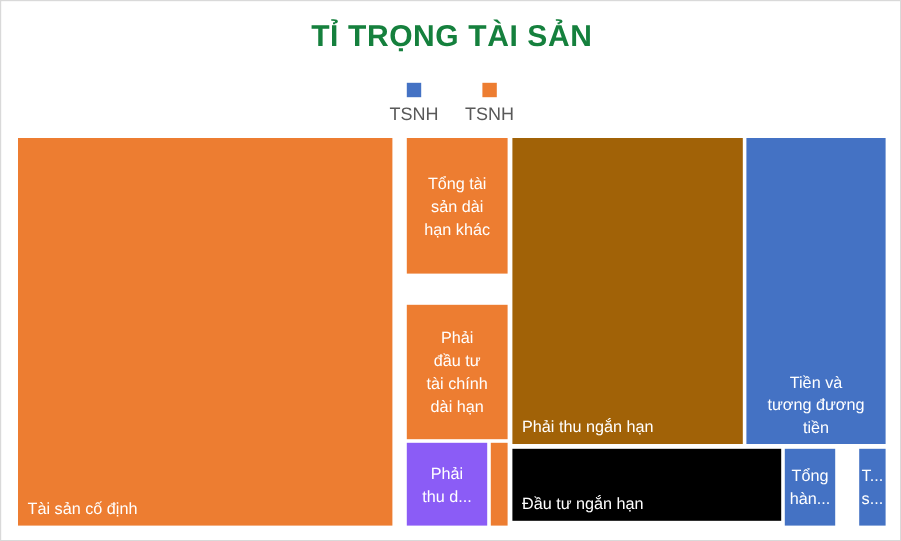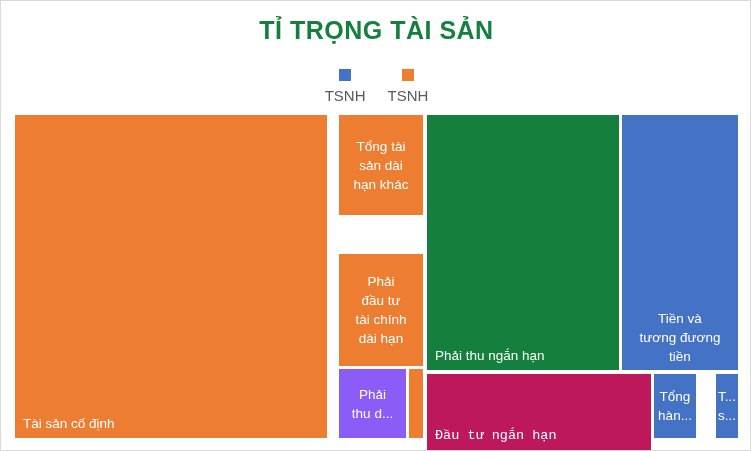--- a/index.html
+++ b/index.html
@@ -127,40 +127,40 @@
     <div class="legend-entry">
       <span class="legend-swatch" style="background: rgb(237, 125, 49);"></span>
       <span class="legend-label">TSNH</span>
     </div>
   </div>
 
   <div id="treemap">
       <div class="tm-cell" style="left: 0px; top: 0px; width: 312px; height: 323px; background: rgb(237, 125, 49);">
         <span class="tm-label label-bl">Tài sản cố định</span>
       </div>
-      <div class="tm-cell" style="left: 324px; top: 0px; width: 84px; height: 100px; background: rgb(237, 125, 49);">
+      <div class="tm-cell" style="left: 324px; top: 0px; width: 84px; height: 113px; background: rgb(237, 125, 49);">
         <span class="tm-label label-center">Tổng tài
 sản dài
 hạn khác</span>
       </div>
       <div class="tm-cell" style="left: 324px; top: 139px; width: 84px; height: 112px; background: rgb(237, 125, 49);">
         <span class="tm-label label-center">Phải
 đầu tư
 tài chính
 dài hạn</span>
       </div>
       <div class="tm-cell" style="left: 324px; top: 254px; width: 67px; height: 69px; background: #8b5cf6;">
         <span class="tm-label label-center">Phải
 thu d...</span>
       </div>
       <div class="tm-cell" style="left: 394px; top: 254px; width: 14px; height: 69px; background: rgb(237, 125, 49);"></div>
-      <div class="tm-cell" style="left: 412px; top: 0px; width: 192px; height: 255px; background: #15803d;">
+      <div class="tm-cell" style="left: 412px; top: 0px; width: 192px; height: 255px; background: #a16207;">
         <span class="tm-label label-bl">Phải thu ngắn hạn</span>
       </div>
-      <div class="tm-cell" style="left: 412px; top: 259px; width: 224px; height: 76px; background: #be185d; font-family: Liberation Mono, monospace;">
+      <div class="tm-cell" style="left: 412px; top: 259px; width: 224px; height: 60px; background: #000000;">
         <span class="tm-label label-bl">Đầu tư ngắn hạn</span>
       </div>
       <div class="tm-cell" style="left: 607px; top: 0px; width: 116px; height: 255px; background: rgb(68, 114, 196);">
         <span class="tm-label label-bc">Tiền và
 tương đương
 tiền</span>
       </div>
       <div class="tm-cell" style="left: 639px; top: 259px; width: 42px; height: 64px; background: rgb(68, 114, 196);">
         <span class="tm-label label-center">Tổng
 hàn...</span>

